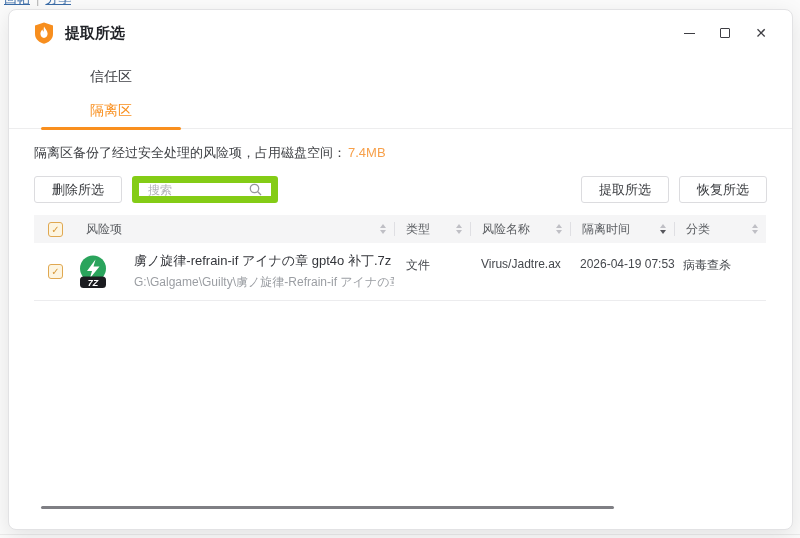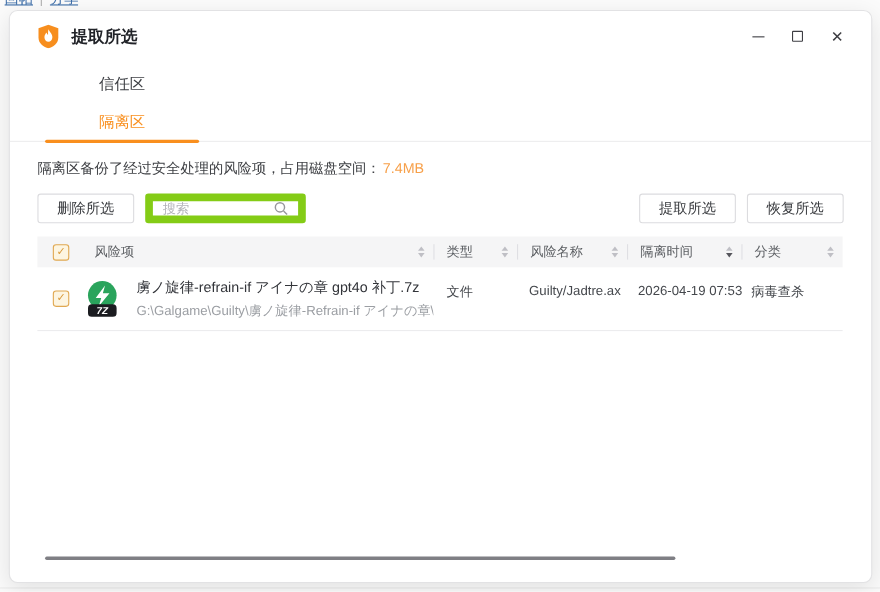--- a/index.html
+++ b/index.html
@@ -76,21 +76,21 @@
 
   .checkbox { width:15px; height:15px; margin-left:14px; border:1px solid #e0a851; border-radius:3px;
               background:#fdf5e1; display:flex; align-items:center; justify-content:center;
               font-size:10px; font-weight:bold; color:#d8993a; flex:0 0 auto; }
 
   .trow { display:flex; height:58px; border-bottom:1px solid #ececee; font-size:12px; color:#45484d; }
   .rc1 { width:360px; display:flex; align-items:center; }
   .rc2 { width:75px; } .rc3 { width:99px; } .rc4 { width:103px; } .rc5 { flex:1; }
   .rc2,.rc3,.rc4,.rc5 { padding:14px 0 0 12px; white-space:nowrap; }
   .file-icon { margin-left:13px; flex:0 0 auto; }
-  .file-meta { margin-left:14px; min-width:0; }
+  .file-meta { margin-left:24px; min-width:0; }
   .file-name { font-size:13px; color:#33353a; white-space:nowrap; overflow:hidden; }
   .file-path { font-size:12px; color:#9b9ea3; margin-top:4px; white-space:nowrap; overflow:hidden; }
 
   
   .hscroll-thumb { position:absolute; left:32px; top:496px; width:573px; height:3px;
                    background:#7f7f84; border-radius:2px; }
 </style>
 </head>
 <body>
 
@@ -203,21 +203,21 @@
             <polygon points="19.5,5.5 11,17 16,17 13.8,24.5 23.5,12.5 17.5,12.5" fill="#ffffff"></polygon>
             <rect x="4" y="22.5" width="26" height="11.5" rx="3.5" fill="#1b1c20"></rect>
             <text x="17" y="31.5" text-anchor="middle" font-size="9" font-weight="bold" font-style="italic" fill="#ffffff">7Z</text>
           </svg>
           <div class="file-meta">
             <div class="file-name">虜ノ旋律-refrain-if アイナの章 gpt4o 补丁.7z</div>
             <div class="file-path">G:\Galgame\Guilty\虜ノ旋律-Refrain-if アイナの章\...</div>
           </div>
         </div>
         <div class="rc2">文件</div>
-        <div class="rc3">Guilty/Jadtre.ax</div>
+        <div class="rc3">Virus/Jadtre.ax</div>
         <div class="rc4">2026-04-19 07:53</div>
         <div class="rc5">病毒查杀</div>
       </div>
 
     </div>
 
     <div class="hscroll-thumb"></div>
 
   </div>
 </div>

